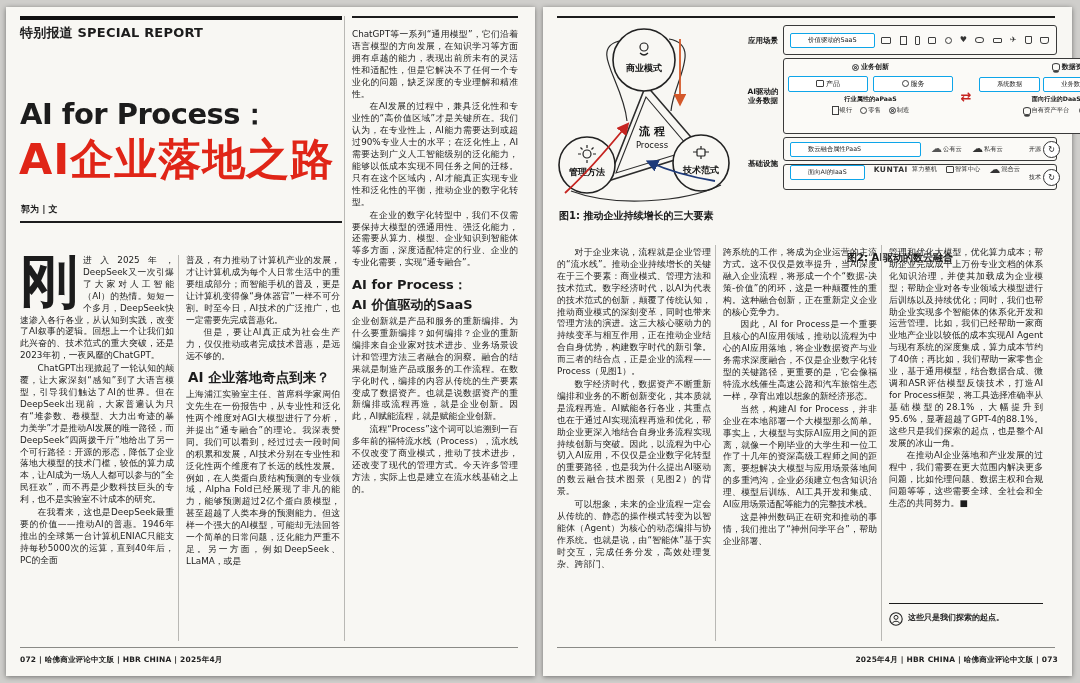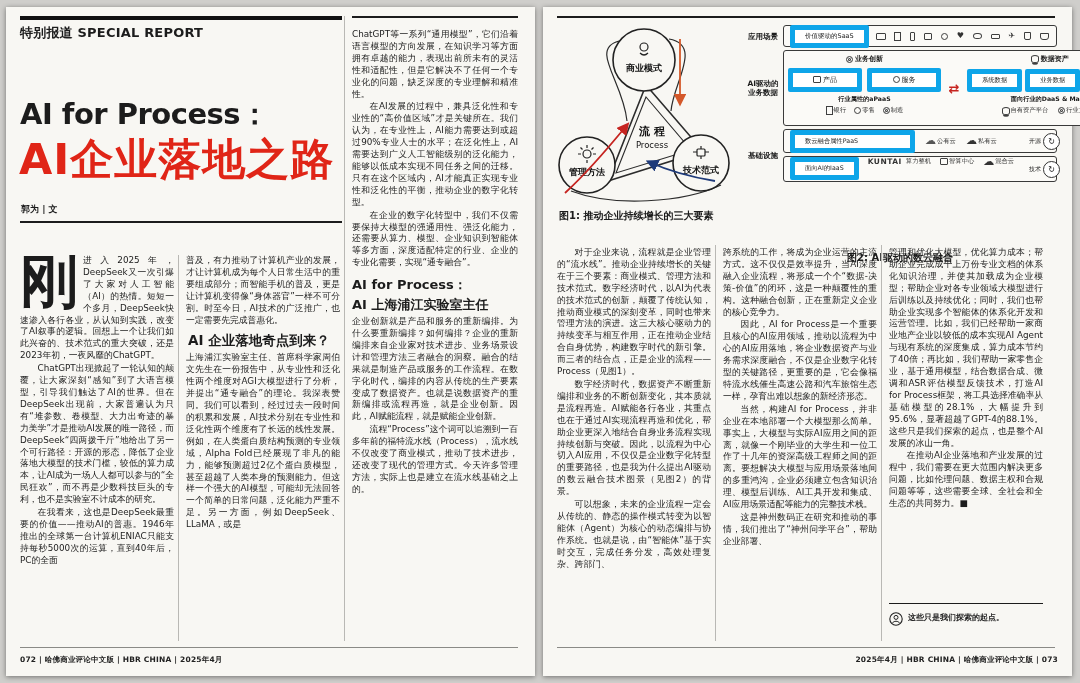--- a/index.html
+++ b/index.html
@@ -30,21 +30,21 @@
   .sec-h{font-size:13.5px;font-weight:800;margin:7px 0 4px 2px;line-height:15px;}
   .sec-h2{font-size:13px;font-weight:800;margin:0 0 4px 0;line-height:15.5px;}
   .footer{position:absolute;bottom:11px;font-size:7.5px;font-weight:bold;color:#222;letter-spacing:.2px;}
   
   .figcap{position:absolute;font-size:10px;font-weight:800;}
   .fig2{position:absolute;top:18px;left:200px;width:314px;height:172px;font-size:6.5px;}
   .f2row{display:flex;align-items:stretch;margin-bottom:3px;}
   .f2label{width:40px;flex:0 0 40px;display:flex;align-items:center;justify-content:center;
     font-size:7.5px;font-weight:bold;text-align:center;line-height:9px;}
   .f2box{flex:1;border:1.2px solid #3a3a3a;border-radius:3px;background:#fbfaf7;position:relative;}
-  .chipbox{border:5px solid #0ea5e9;border-radius:2px;padding:2px 10px;font-size:7px;
+  .chipbox{border:1px solid #0ea5e9;border-radius:2px;padding:2px 17px;font-size:7px;
     display:inline-flex;align-items:center;gap:2px;background:#fff;white-space:nowrap;}
   .mini{font-size:6.3px;color:#333;white-space:nowrap;display:inline-flex;align-items:center;gap:1px;}
   .hdr{font-size:7px;font-weight:bold;display:inline-flex;align-items:center;gap:2px;}
   .shp{display:inline-block;border:1px solid #3f3f3f;box-sizing:border-box;vertical-align:middle;}
   .s-mon{width:10px;height:7px;border-radius:1px;}
   .s-bld{width:7px;height:9px;}
   .s-ph{width:5px;height:9px;border-radius:1px;}
   .s-tab{width:8px;height:7px;border-radius:1px;}
   .s-wch{width:7px;height:7px;border-radius:50%;}
   .s-bike{width:9px;height:6px;border-radius:50%/60%;}
@@ -81,30 +81,31 @@
     <div class="rule" style="top:214px;left:14px;width:322px;height:1.5px;"></div>
 
     <div class="col" style="left:14px;top:248px;height:388px;">
       <p><span class="dropcap">刚</span><span>进入2025年，DeepSeek又一次引爆了大家对人工智能（AI）的热情。短短一个多月，DeepSeek快速渗入各行各业，从认知到实践，改变了AI叙事的逻辑。回想上一个让我们如此兴奋的、技术范式的重大突破，还是2023年初，一夜风靡的ChatGPT。</span></p>
       <p class="ind">ChatGPT出现掀起了一轮认知的颠覆，让大家深刻“感知”到了大语言模型，引导我们触达了AI的世界。但在DeepSeek出现前，大家普遍认为只有“堆参数、卷模型、大力出奇迹的暴力美学”才是推动AI发展的唯一路径，而DeepSeek“四两拨千斤”地给出了另一个可行路径：开源的形态，降低了企业落地大模型的技术门槛，较低的算力成本，让AI成为一场人人都可以参与的“全民狂欢”，而不再是少数科技巨头的专利，也不是实验室不计成本的研究。</p>
       <p class="ind">在我看来，这也是DeepSeek最重要的价值——推动AI的普惠。1946年推出的全球第一台计算机ENIAC只能支持每秒5000次的运算，直到40年后，PC的全面</p>
     </div>
 
     <div class="col" style="left:180px;top:248px;height:388px;">
       <p>普及，有力推动了计算机产业的发展，才让计算机成为每个人日常生活中的重要组成部分；而智能手机的普及，更是让计算机变得像“身体器官”一样不可分割。时至今日，AI技术的广泛推广，也一定需要先完成普惠化。</p>
+      <p class="ind">但是，要让AI真正成为社会生产力，仅仅推动或者完成技术普惠，是远远不够的。</p>
       <div class="sec-h">AI 企业落地奇点到来？</div>
       <p>上海浦江实验室主任、首席科学家周伯文先生在一份报告中，从专业性和泛化性两个维度对AGI大模型进行了分析，并提出“通专融合”的理论。我深表赞同。我们可以看到，经过过去一段时间的积累和发展，AI技术分别在专业性和泛化性两个维度有了长远的线性发展。例如，在人类蛋白质结构预测的专业领域，Alpha Fold已经展现了非凡的能力，能够预测超过2亿个蛋白质模型，甚至超越了人类本身的预测能力。但这样一个强大的AI模型，可能却无法回答一个简单的日常问题，泛化能力严重不足。另一方面，例如DeepSeek、LLaMA，或是</p>
     </div>
 
     <div class="col" style="left:346px;top:22px;height:614px;width:166px;">
       <p>ChatGPT等一系列“通用模型”，它们沿着语言模型的方向发展，在知识学习等方面拥有卓越的能力，表现出前所未有的灵活性和适配性，但是它解决不了任何一个专业化的问题，缺乏深度的专业理解和精准性。</p>
       <p class="ind">在AI发展的过程中，兼具泛化性和专业性的“高价值区域”才是关键所在。我们认为，在专业性上，AI能力需要达到或超过90%专业人士的水平；在泛化性上，AI需要达到广义人工智能级别的泛化能力，能够以低成本实现不同任务之间的迁移。只有在这个区域内，AI才能真正实现专业性和泛化性的平衡，推动企业的数字化转型。</p>
       <p class="ind">在企业的数字化转型中，我们不仅需要保持大模型的强通用性、强泛化能力，还需要从算力、模型、企业知识到智能体等多方面，深度适配特定的行业、企业的专业化需要，实现“通专融合”。</p>
       <div class="sec-h2" style="margin-top:8px;">AI for Process：</div>
-      <div class="sec-h2">AI 上海浦江实验室主任</div>
+      <div class="sec-h2">AI 价值驱动的SaaS</div>
       <p>企业创新就是产品和服务的重新编排。为什么要重新编排？如何编排？企业的重新编排来自企业家对技术进步、业务场景设计和管理方法三者融合的洞察。融合的结果就是制造产品或服务的工作流程。在数字化时代，编排的内容从传统的生产要素变成了数据资产。也就是说数据资产的重新编排或流程再造，就是企业创新。因此，AI赋能流程，就是赋能企业创新。</p>
       <p class="ind">流程“Process”这个词可以追溯到一百多年前的福特流水线（Process），流水线不仅改变了商业模式，推动了技术进步，还改变了现代的管理方式。今天许多管理方法，实际上也是建立在流水线基础之上的。</p>
     </div>
 
     <div class="rule" style="bottom:28px;left:14px;width:498px;height:1px;background:#8a8a86;"></div>
     <div class="footer" style="left:14px;">072 | 哈佛商业评论中文版 | HBR CHINA | 2025年4月</div>
   </div>
 
   <div class="page">
     <div class="rule" style="top:9px;left:14px;width:498px;height:2px;"></div>
@@ -155,21 +156,21 @@
 
         <path d="M12,170 Q38,146 74,102" fill="none" stroke="#c62420" stroke-width="1.8" marker-end="url(#ar)"></path>
         <path d="M127,16 L127,80" fill="none" stroke="#d4582a" stroke-width="1.8" marker-end="url(#ao)"></path>
         <path d="M162,158 Q125,152 96,139" fill="none" stroke="#1f3b7a" stroke-width="1.8" marker-end="url(#ab)"></path>
       </svg>
     </div>
     <div class="figcap" style="top:202px;left:16px;">图1: 推动企业持续增长的三大要素</div>
 
     <div class="fig2">
 
-      <div class="f2row" style="height:22px;">
+      <div class="f2row" style="height:30px;">
         <div class="f2label">应用场景</div>
         <div class="f2box" style="display:flex;align-items:center;gap:6px;padding:0 6px;">
           <span class="chipbox" style="font-size:6.5px;">价值驱动的SaaS</span>
           <span style="display:flex;gap:7px;align-items:center;flex:1;justify-content:space-around;">
             <span class="shp s-mon"></span>
             <span class="shp s-bld"></span>
             <span class="shp s-ph"></span>
             <span class="shp s-tab"></span>
             <span class="shp s-wch"></span>
             <span class="glyph">♥</span>

